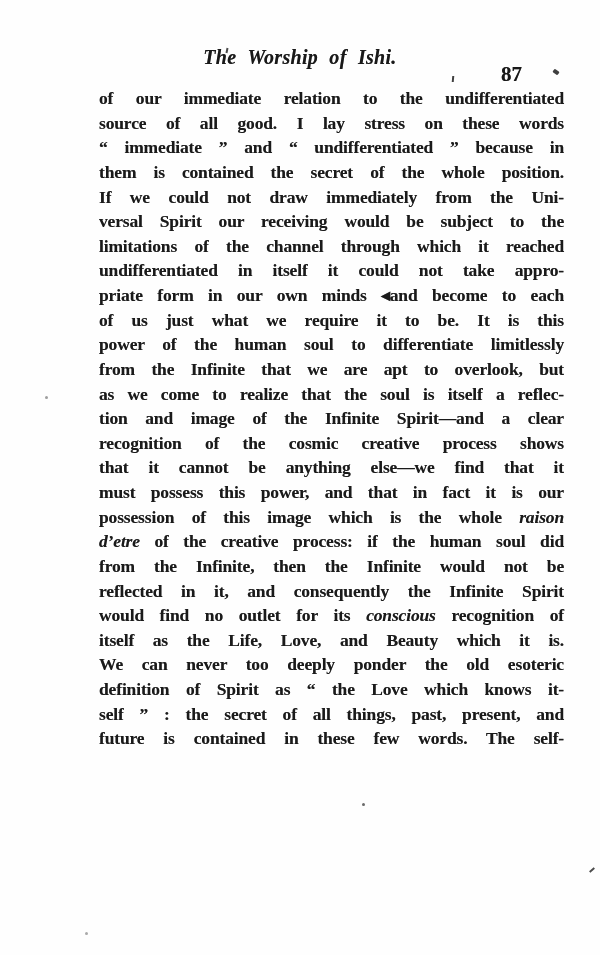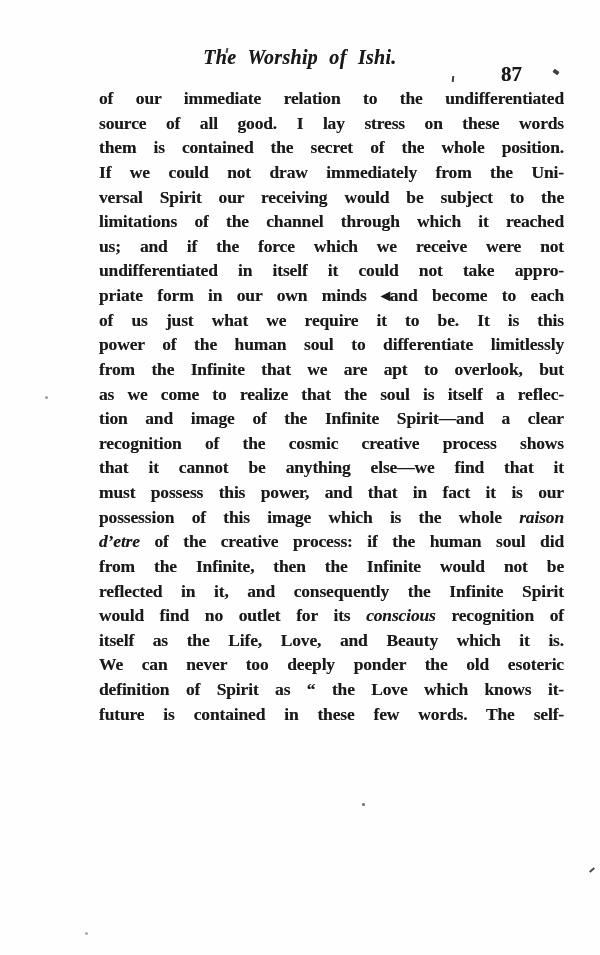--- a/index.html
+++ b/index.html
@@ -82,43 +82,44 @@
 
 <div class="page">
 
   <div class="running-head">The Worship of Ishi.</div>
 
   <div class="page-number">87</div>
 
   <div class="body-text">
       <div class="tl"><span>of our immediate relation to the undifferentiated</span></div>
       <div class="tl"><span>source of all good.  I lay stress on these words</span></div>
+      <div class="tl"><span>“ immediate ” and “ undifferentiated ” because in</span></div>
       <div class="tl"><span>them is contained the secret of the whole position.</span></div>
       <div class="tl"><span>If we could not draw immediately from the Uni-</span></div>
       <div class="tl"><span>versal Spirit our receiving would be subject to the</span></div>
       <div class="tl"><span>limitations of the channel through which it reached</span></div>
-      <div class="tl"><span>us; and if the force which we receive were not</span></div>
       <div class="tl"><span>undifferentiated in itself it could not take appro-</span></div>
       <div class="tl"><span>priate form in our own minds ◂and become to each</span></div>
       <div class="tl"><span>of us just what we require it to be.  It is this</span></div>
       <div class="tl"><span>power of the human soul to differentiate limitlessly</span></div>
       <div class="tl"><span>from the Infinite that we are apt to overlook, but</span></div>
       <div class="tl"><span>as we come to realize that the soul is itself a reflec-</span></div>
       <div class="tl"><span>tion and image of the Infinite Spirit—and a clear</span></div>
       <div class="tl"><span>recognition of the cosmic creative process shows</span></div>
       <div class="tl"><span>that it cannot be anything else—we find that it</span></div>
       <div class="tl"><span>must possess this power, and that in fact it is our</span></div>
       <div class="tl"><span>possession of this image which is the whole </span><span class="it">raison</span></div>
       <div class="tl"><span class="it">d’etre</span><span> of the creative process: if the human soul did</span></div>
       <div class="tl"><span>from the Infinite, then the Infinite would not be</span></div>
       <div class="tl"><span>reflected in it, and consequently the Infinite Spirit</span></div>
       <div class="tl"><span>would find no outlet for its </span><span class="it">conscious</span><span> recognition of</span></div>
       <div class="tl"><span>itself as the Life, Love, and Beauty which it is.</span></div>
       <div class="tl"><span>We can never too deeply ponder the old esoteric</span></div>
       <div class="tl"><span>definition of Spirit as “ the Love which knows it-</span></div>
+      <div class="tl"><span>self ” : the secret of all things, past, present, and</span></div>
       <div class="tl"><span>future is contained in these few words.  The self-</span></div>
     </div>
 
   <div class="speck speck-header-tick"></div>
   <div class="speck speck-line1-tick"></div>
   <div class="speck speck-pageno-mark"></div>
   <div class="speck speck-margin-dot"></div>
   <div class="speck speck-below-text"></div>
   <div class="speck speck-right-edge"></div>
   <div class="speck speck-bottom-dot"></div>

